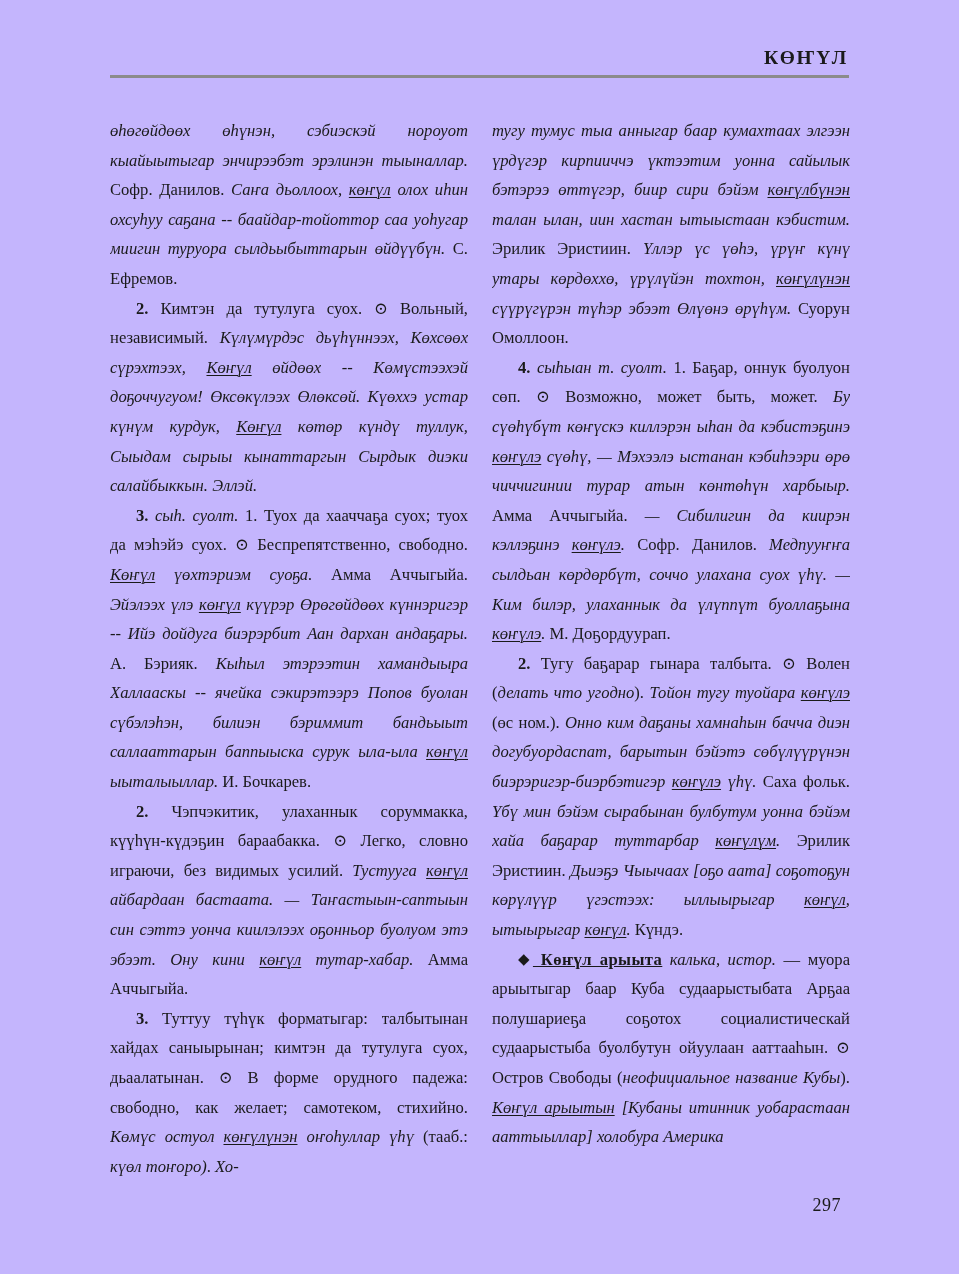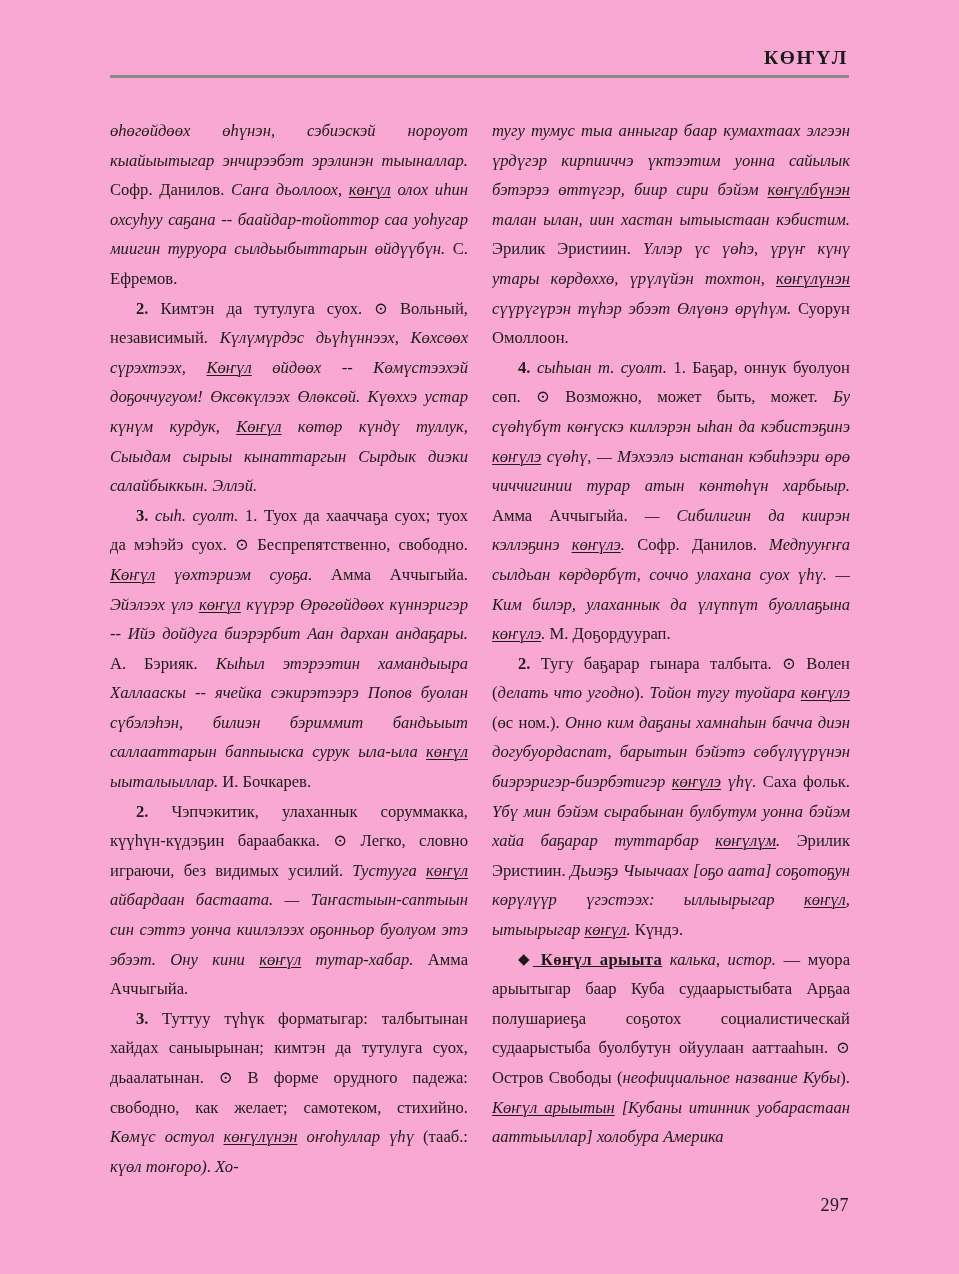--- a/index.html
+++ b/index.html
@@ -12,21 +12,21 @@
     height: 1274px;
     font-family: "Liberation Serif", "DejaVu Serif", serif;
     color: #1a1a1a;
     position: relative;
     overflow: hidden;
   }
 
   .page {
     position: absolute;
     inset: 0;
-    background: #f9a8d4;
+    background: #c4b5fd;
   }
 
   
   .header-zone {
     position: absolute;
     left: 110px;
     right: 110px;
     top: 48px;
     height: 46px;
   }
@@ -100,21 +100,21 @@
   .headword {
     font-weight: 700;
     font-style: normal;
     letter-spacing: 0.4px;
     text-decoration: underline;
   }
 
   
   .folio {
     position: absolute;
-    right: 110px;
+    right: 118px;
     bottom: 58px;
     font-size: 18px;
     letter-spacing: 0.5px;
   }
 </style>
 </head>
 <body>
 
 <div class="page">
 

